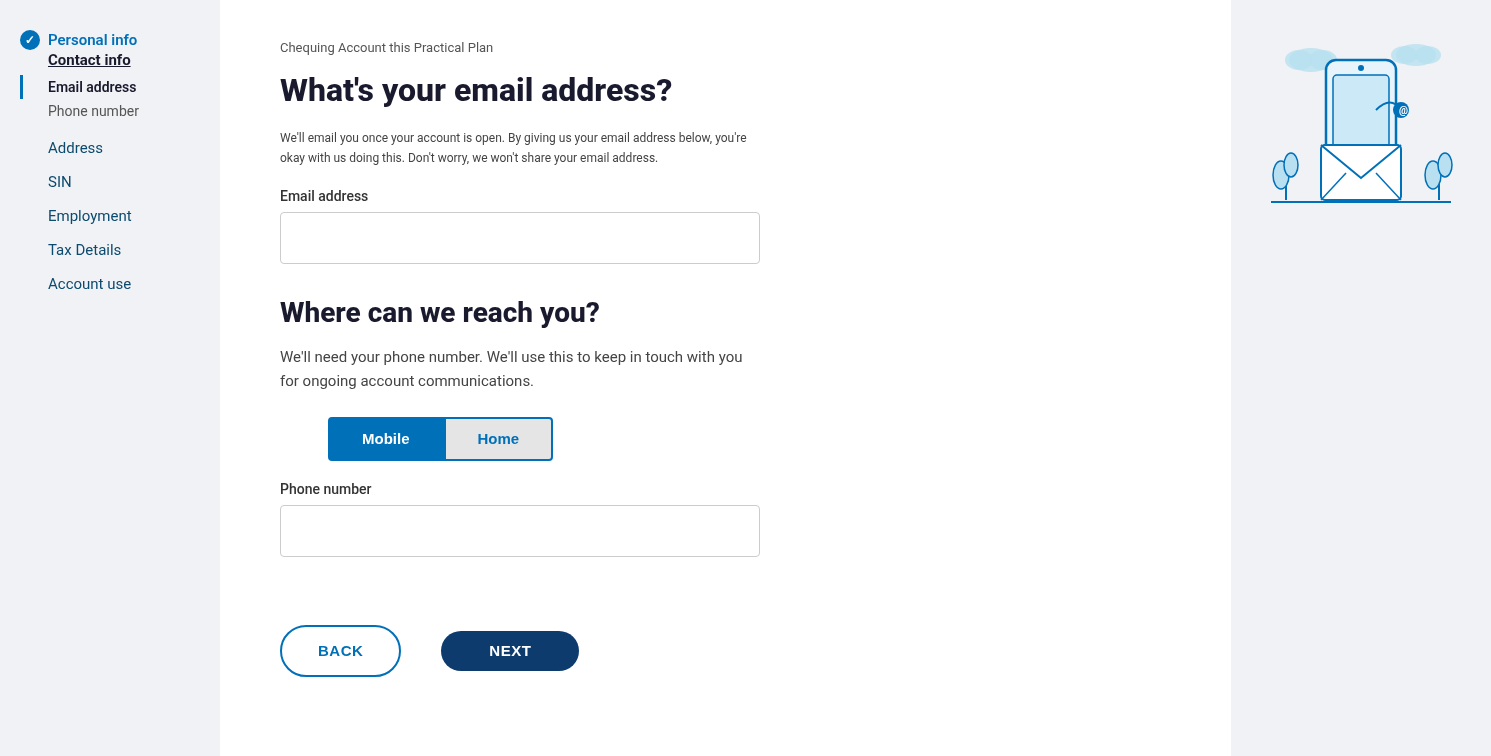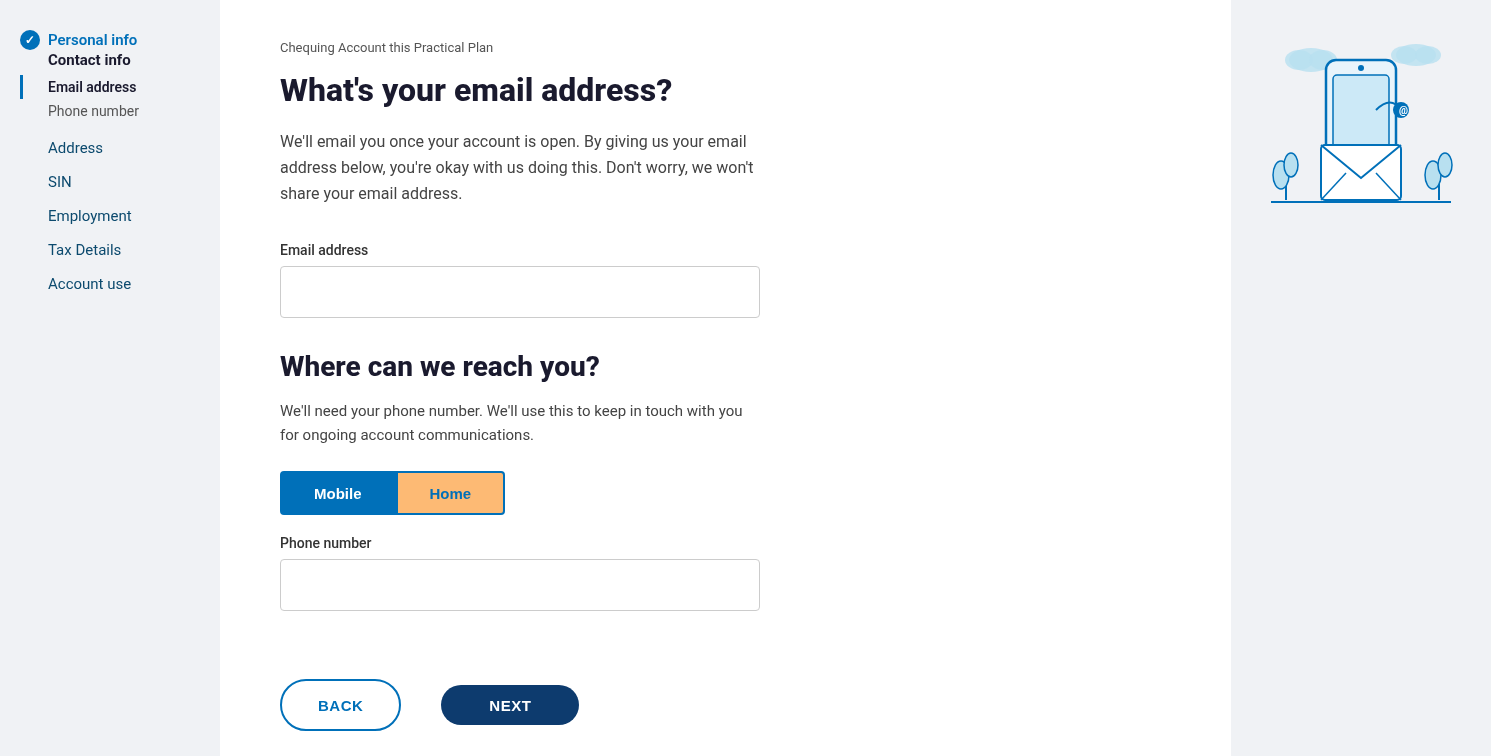--- a/index.html
+++ b/index.html
@@ -48,20 +48,21 @@
       content: '✓';
       color: white;
       font-size: 12px;
     }
     .sidebar-section-title {
       font-weight: 700;
       font-size: 15px;
       color: #1a1a2e;
       margin-bottom: 6px;
       padding-left: 28px;
+      text-decoration: underline;
     }
     .sidebar-subitem {
       padding: 4px 0 4px 28px;
       font-size: 14px;
       color: #555;
       cursor: pointer;
       display: flex;
       align-items: center;
       gap: 0;
     }
@@ -92,25 +93,25 @@
       margin-bottom: 16px;
     }
     .section-title {
       font-size: 32px;
       font-weight: 800;
       color: #1a1a2e;
       margin-bottom: 20px;
       line-height: 1.2;
     }
     .section-description {
-      font-size: 16px;
+      font-size: 12px;
       color: #444;
       line-height: 1.6;
       max-width: 480px;
-      margin-bottom: 36px;
+      margin-bottom: 20px;
     }
     .field-label {
       font-size: 14px;
       color: #333;
       margin-bottom: 8px;
       font-weight: 500;
     }
     .text-input {
       width: 480px;
       height: 52px;
@@ -140,29 +141,30 @@
       font-size: 15px;
       color: #444;
       line-height: 1.6;
       max-width: 480px;
       margin-bottom: 24px;
     }
     .tab-group {
       display: flex;
       gap: 0;
       margin-bottom: 20px;
+      margin-left: 48px;
     }
     .tab-btn {
       height: 44px;
       padding: 0 32px;
       border: 2px solid #0070b9;
       font-size: 15px;
       font-weight: 600;
       cursor: pointer;
-      background: #fdba74;
+      background: #e5e5e5;
       color: #0070b9;
     }
     .tab-btn:first-child {
       border-radius: 4px 0 0 4px;
     }
     .tab-btn:last-child {
       border-radius: 0 4px 4px 0;
     }
     .tab-btn.active {
       background: #0070b9;

